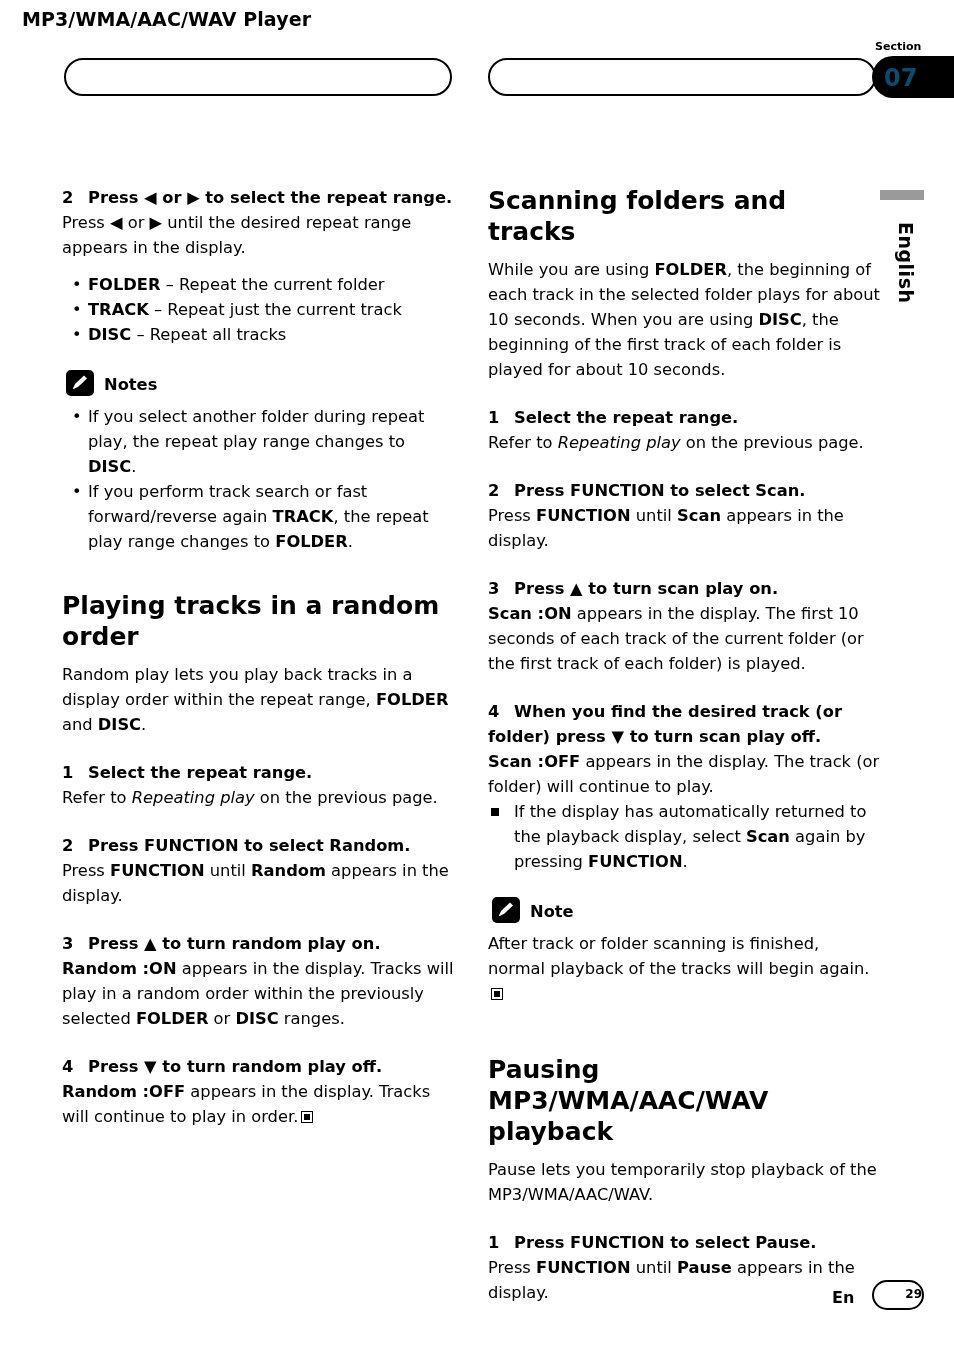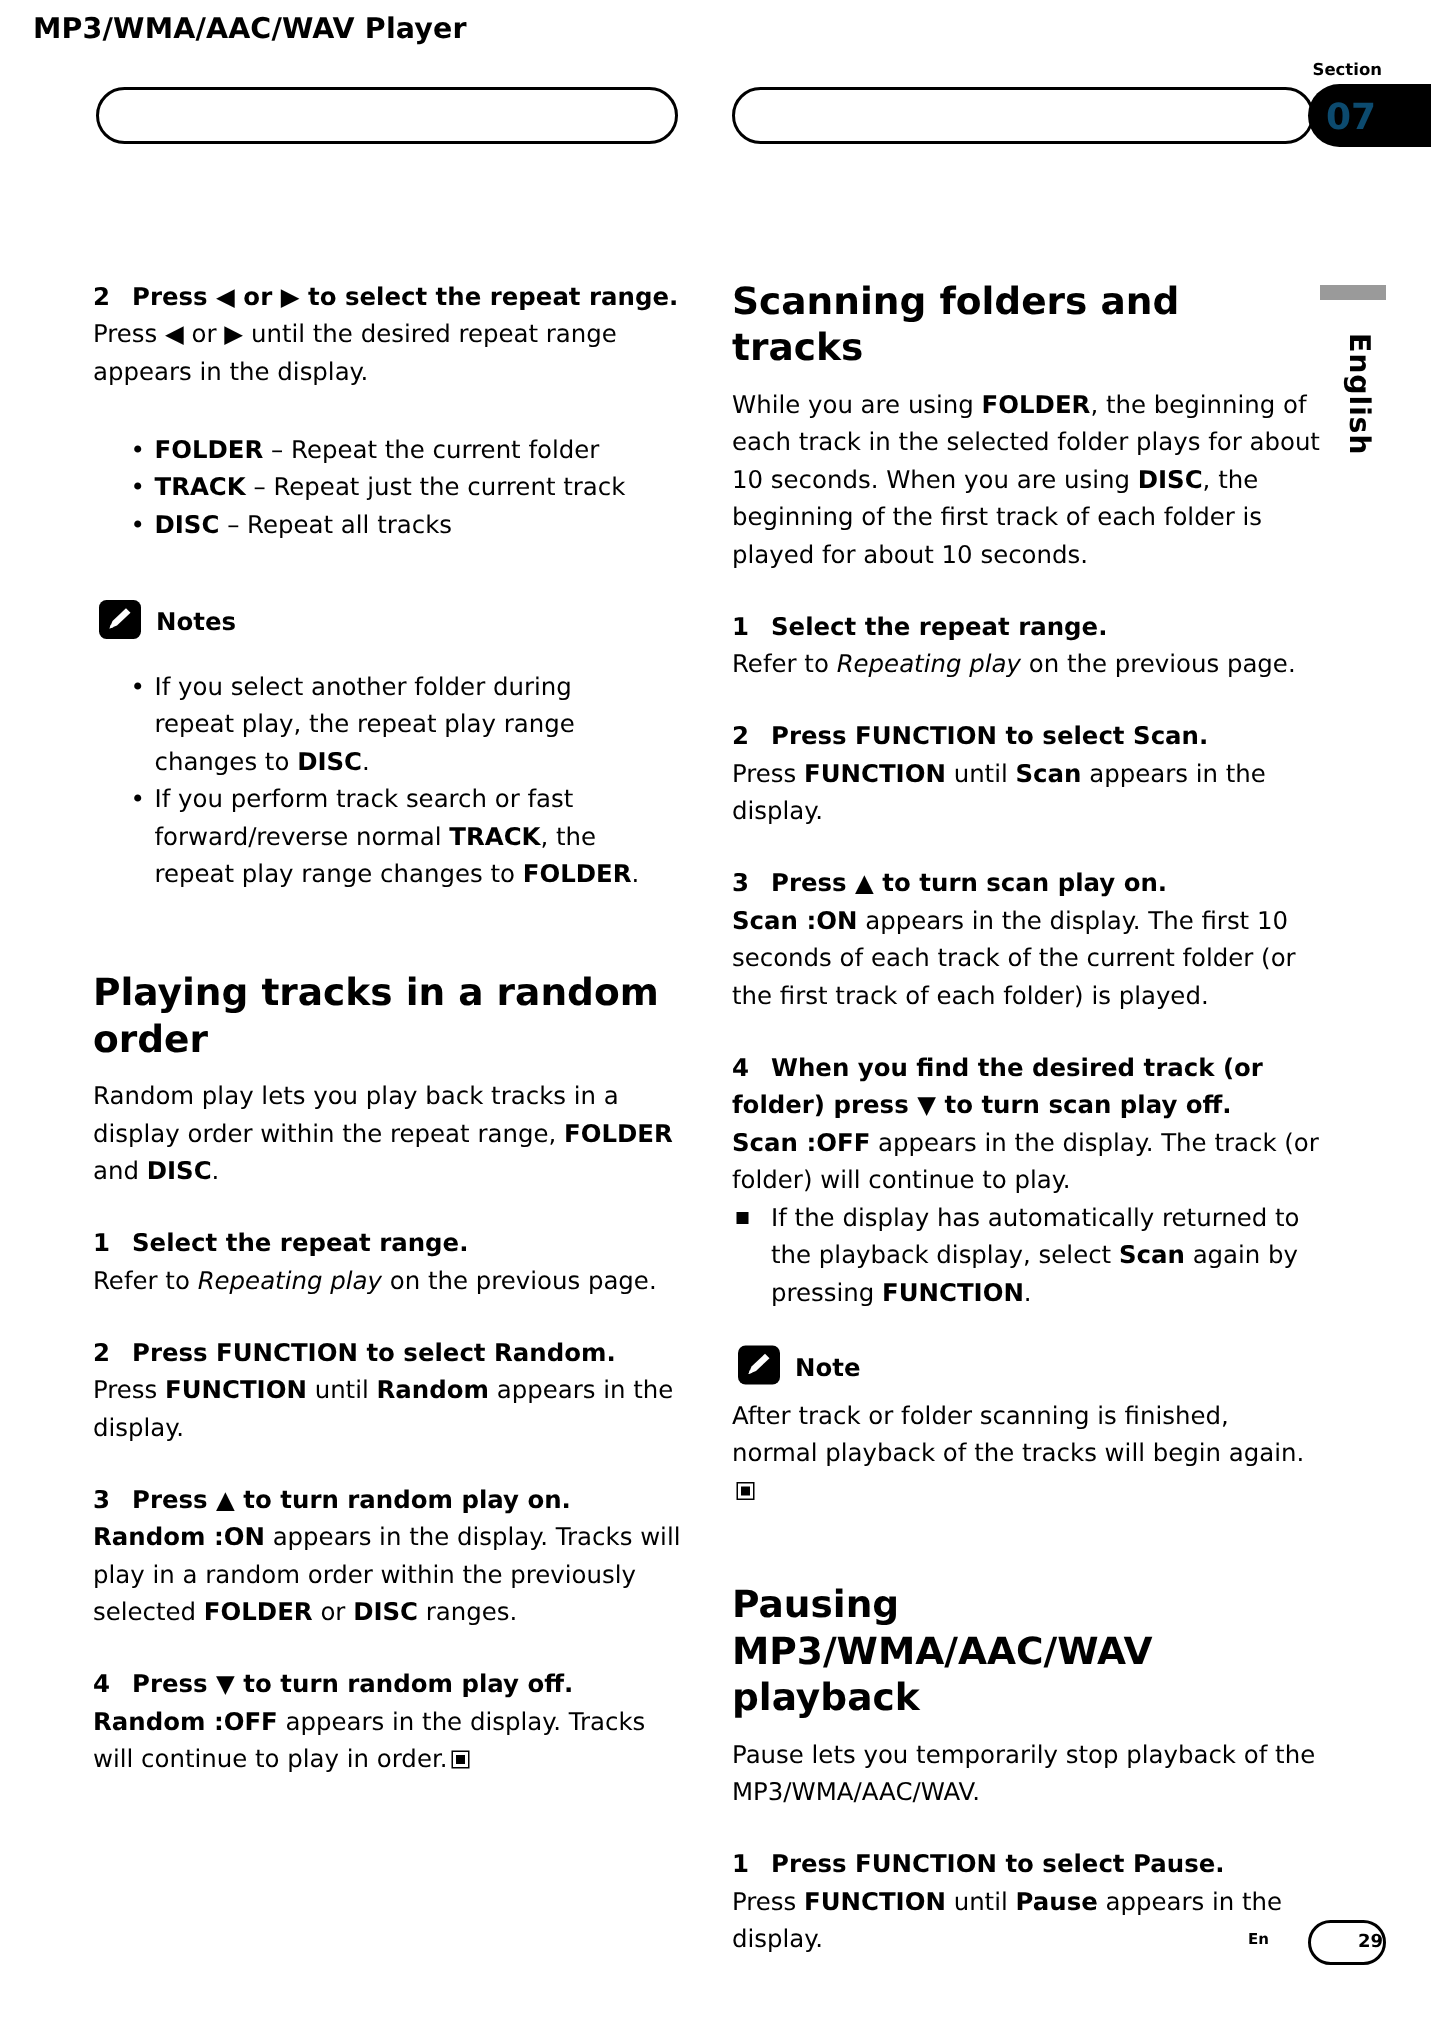--- a/index.html
+++ b/index.html
@@ -124,21 +124,21 @@
     font-weight: bold;
   }
   .gap { height: 23px; }
   .gap-s { height: 12px; }
   .gap-l { height: 36px; }
 
   b { font-weight: bold; }
   i { font-style: italic; }
 
   ul.bullets {
-    margin: 15px;
+    margin: 0;
     padding: 0;
     list-style: none;
   }
   ul.bullets li {
     position: relative;
     padding-left: 26px;
     margin: 0;
   }
   ul.bullets li::before {
     content: "\2022";
@@ -213,21 +213,21 @@
     right: 2px;
     bottom: 2px;
     background: #000;
   }
 
   
   .footer-en {
     position: absolute;
     left: 832px;
     top: 1288px;
-    font-size: 10px;
+    font-size: 16px;
     font-weight: bold;
   }
   .footer-page {
     position: absolute;
     left: 872px;
     top: 1280px;
     width: 52px;
     height: 30px;
     border: 2px solid #000;
     border-radius: 15px;
@@ -280,21 +280,21 @@
         <svg width="19" height="18" viewBox="0 0 19 18" xmlns="http://www.w3.org/2000/svg">
           <path d="M2 15 L4 10 L13 1.5 L16 4.5 L7 13 Z" fill="#ffffff"></path>
           <path d="M2 15 L4.6 14.1 L2.9 12.4 Z" fill="#ffffff"></path>
         </svg>
       </div>
       <div class="note-label">Notes</div>
     </div>
 
     <ul class="bullets">
       <li><span>If you select another folder during repeat play, the repeat play range changes to </span><b>DISC</b><span>.</span></li>
-      <li><span>If you perform track search or fast forward/reverse normal </span><b>TRACK</b><span>, the repeat play range changes to </span><b>FOLDER</b><span>.</span></li>
+      <li><span>If you perform track search or fast forward/reverse again </span><b>TRACK</b><span>, the repeat play range changes to </span><b>FOLDER</b><span>.</span></li>
     </ul>
 
     <div class="gap-l"></div>
 
     <h1 class="head">Playing tracks in a random order</h1>
     <p class="para">
       <span>Random play lets you play back tracks in a display order within the repeat range, </span><b>FOLDER</b><span> and </span><b>DISC</b><span>.</span>
     </p>
 
     <div class="gap"></div>

